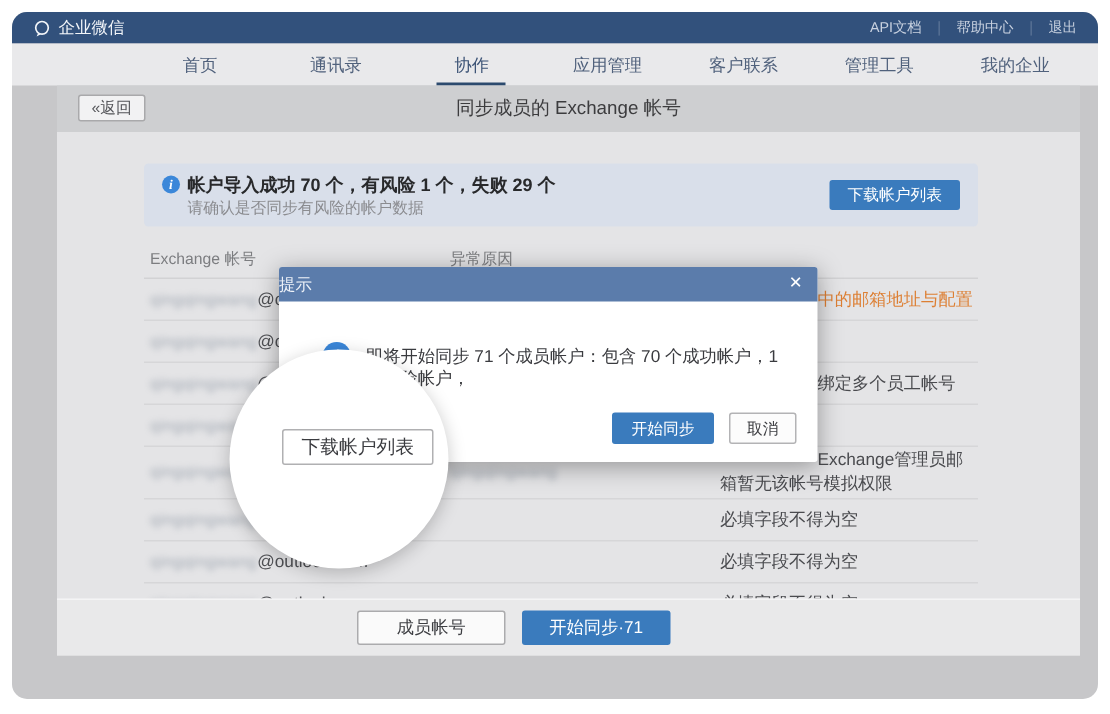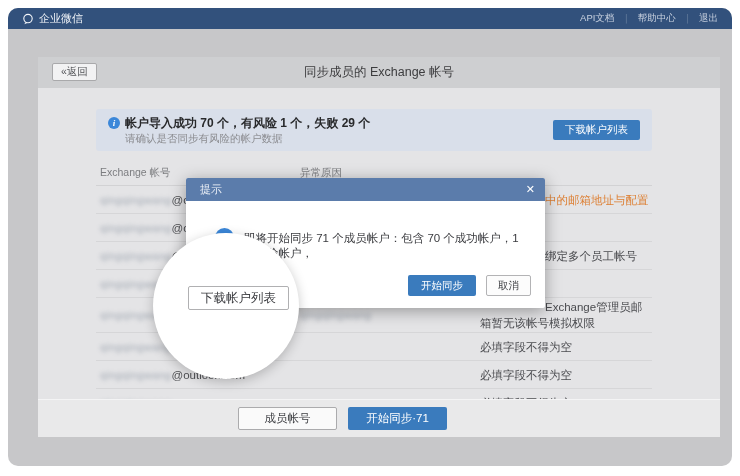--- a/index.html
+++ b/index.html
@@ -49,21 +49,21 @@
   .reason.indent{display:block;width:172px;text-indent:65px;word-break:break-all;}
 
   
   .pfoot{position:absolute;left:0;bottom:0;width:100%;height:37px;background:#e9e9ea;border-top:1px solid #f4f4f5;}
   .foot-reimport{position:absolute;left:200px;top:7px;width:99px;height:23px;background:#fafafa;border:1px solid #ababad;border-radius:2px;font-size:11.5px;color:#3e3f43;cursor:pointer;font-family:inherit;}
   .foot-sync{position:absolute;left:310px;top:7px;width:99px;height:23px;font-size:11.5px;}
 
   
   .modal{position:absolute;left:178px;top:170px;width:359px;height:130px;background:#fff;border-radius:2px;box-shadow:0 3px 16px rgba(0,0,0,.35);z-index:10;}
   .modal-head{position:absolute;left:0;top:0;width:100%;height:23px;background:#5b7cab;border-radius:2px 2px 0 0;display:flex;align-items:center;}
-  .modal-title{color:#eef2f8;font-size:11px;margin-left:14px;}
+  .modal-title{color:#eef2f8;font-size:11px;margin-left:0;}
   .modal-close{position:absolute;right:10px;top:4px;color:#fff;font-size:11px;cursor:pointer;line-height:14px;}
   .modal-icon{position:absolute;left:29px;top:50px;width:19px;height:19px;border-radius:50%;background:#3b87d9;color:#fff;font-size:13px;font-style:italic;font-weight:bold;display:flex;align-items:center;justify-content:center;font-family:"Liberation Serif","DejaVu Serif",serif;}
   .modal-msg{position:absolute;left:58px;top:53px;width:280px;font-size:11.5px;color:#3a3b3f;line-height:15px;}
   .modal-confirm{position:absolute;right:69px;bottom:12px;height:21px;padding:0 13px;}
   .modal-cancel{position:absolute;right:14px;bottom:12px;height:21px;padding:0 11px;background:#fcfcfc;border:1px solid #b3b3b5;border-radius:2px;font-size:10.5px;color:#3e3f43;cursor:pointer;font-family:inherit;}
 
   
   .spot-circle{position:absolute;left:145px;top:225px;width:146px;height:146px;border-radius:50%;background:#ffffff;box-shadow:0 3px 12px rgba(0,0,0,.22);z-index:20;}
   .spot-btn{position:absolute;left:180px;top:278px;height:24px;padding:0 12px;background:#ffffff;border:1px solid #b0b0b2;border-radius:2px;font-size:12.5px;color:#3a3b3f;cursor:pointer;z-index:21;font-family:inherit;}
 </style>
@@ -83,20 +83,29 @@
       </div>
       <div class="toplinks">
         <span class="toplink">API文档</span>
         <span class="topsep">｜</span>
         <span class="toplink">帮助中心</span>
         <span class="topsep">｜</span>
         <span class="toplink">退出</span>
       </div>
     </div>
 
+    <div class="navbar">
+      <div class="navtab">首页</div>
+      <div class="navtab">通讯录</div>
+      <div class="navtab active">协作</div>
+      <div class="navtab">应用管理</div>
+      <div class="navtab">客户联系</div>
+      <div class="navtab">管理工具</div>
+      <div class="navtab">我的企业</div>
+    </div>
 
     <div class="panel">
       <div class="panel-head">
         <button class="back-btn">«返回</button>
         <span class="page-title">同步成员的 Exchange 帐号</span>
       </div>
 
       <div class="panel-body">
 
         <div class="banner">

